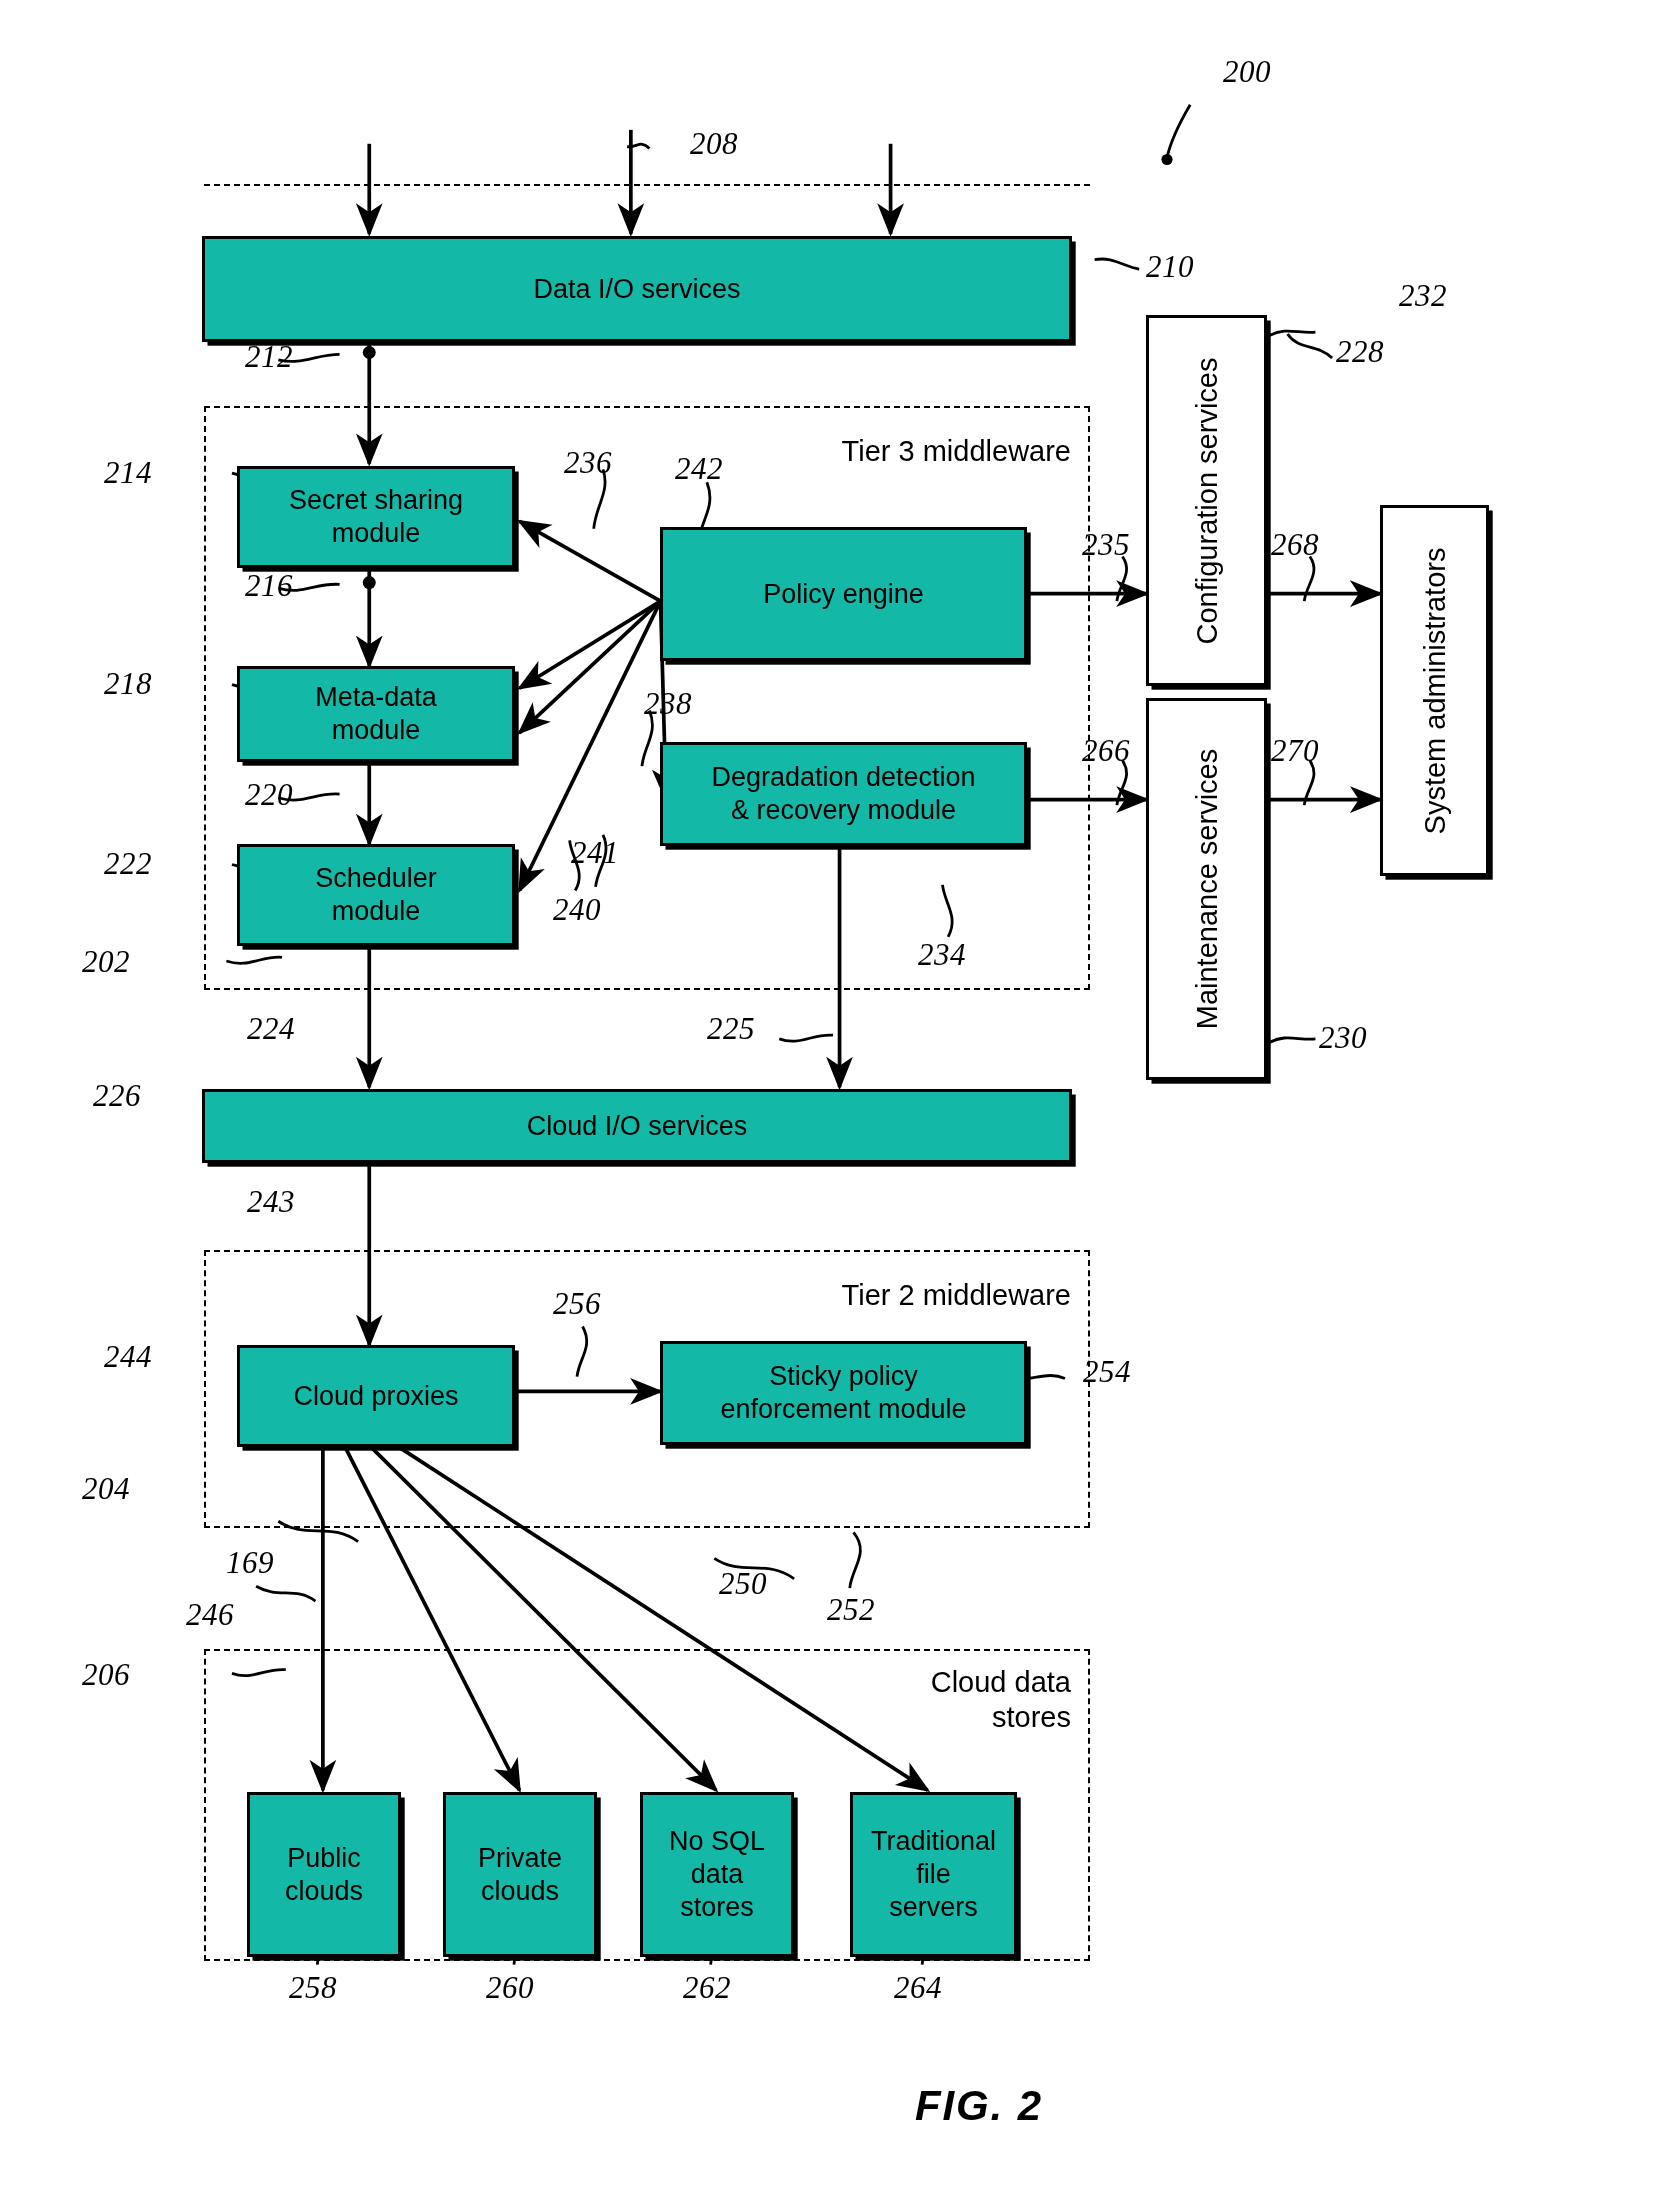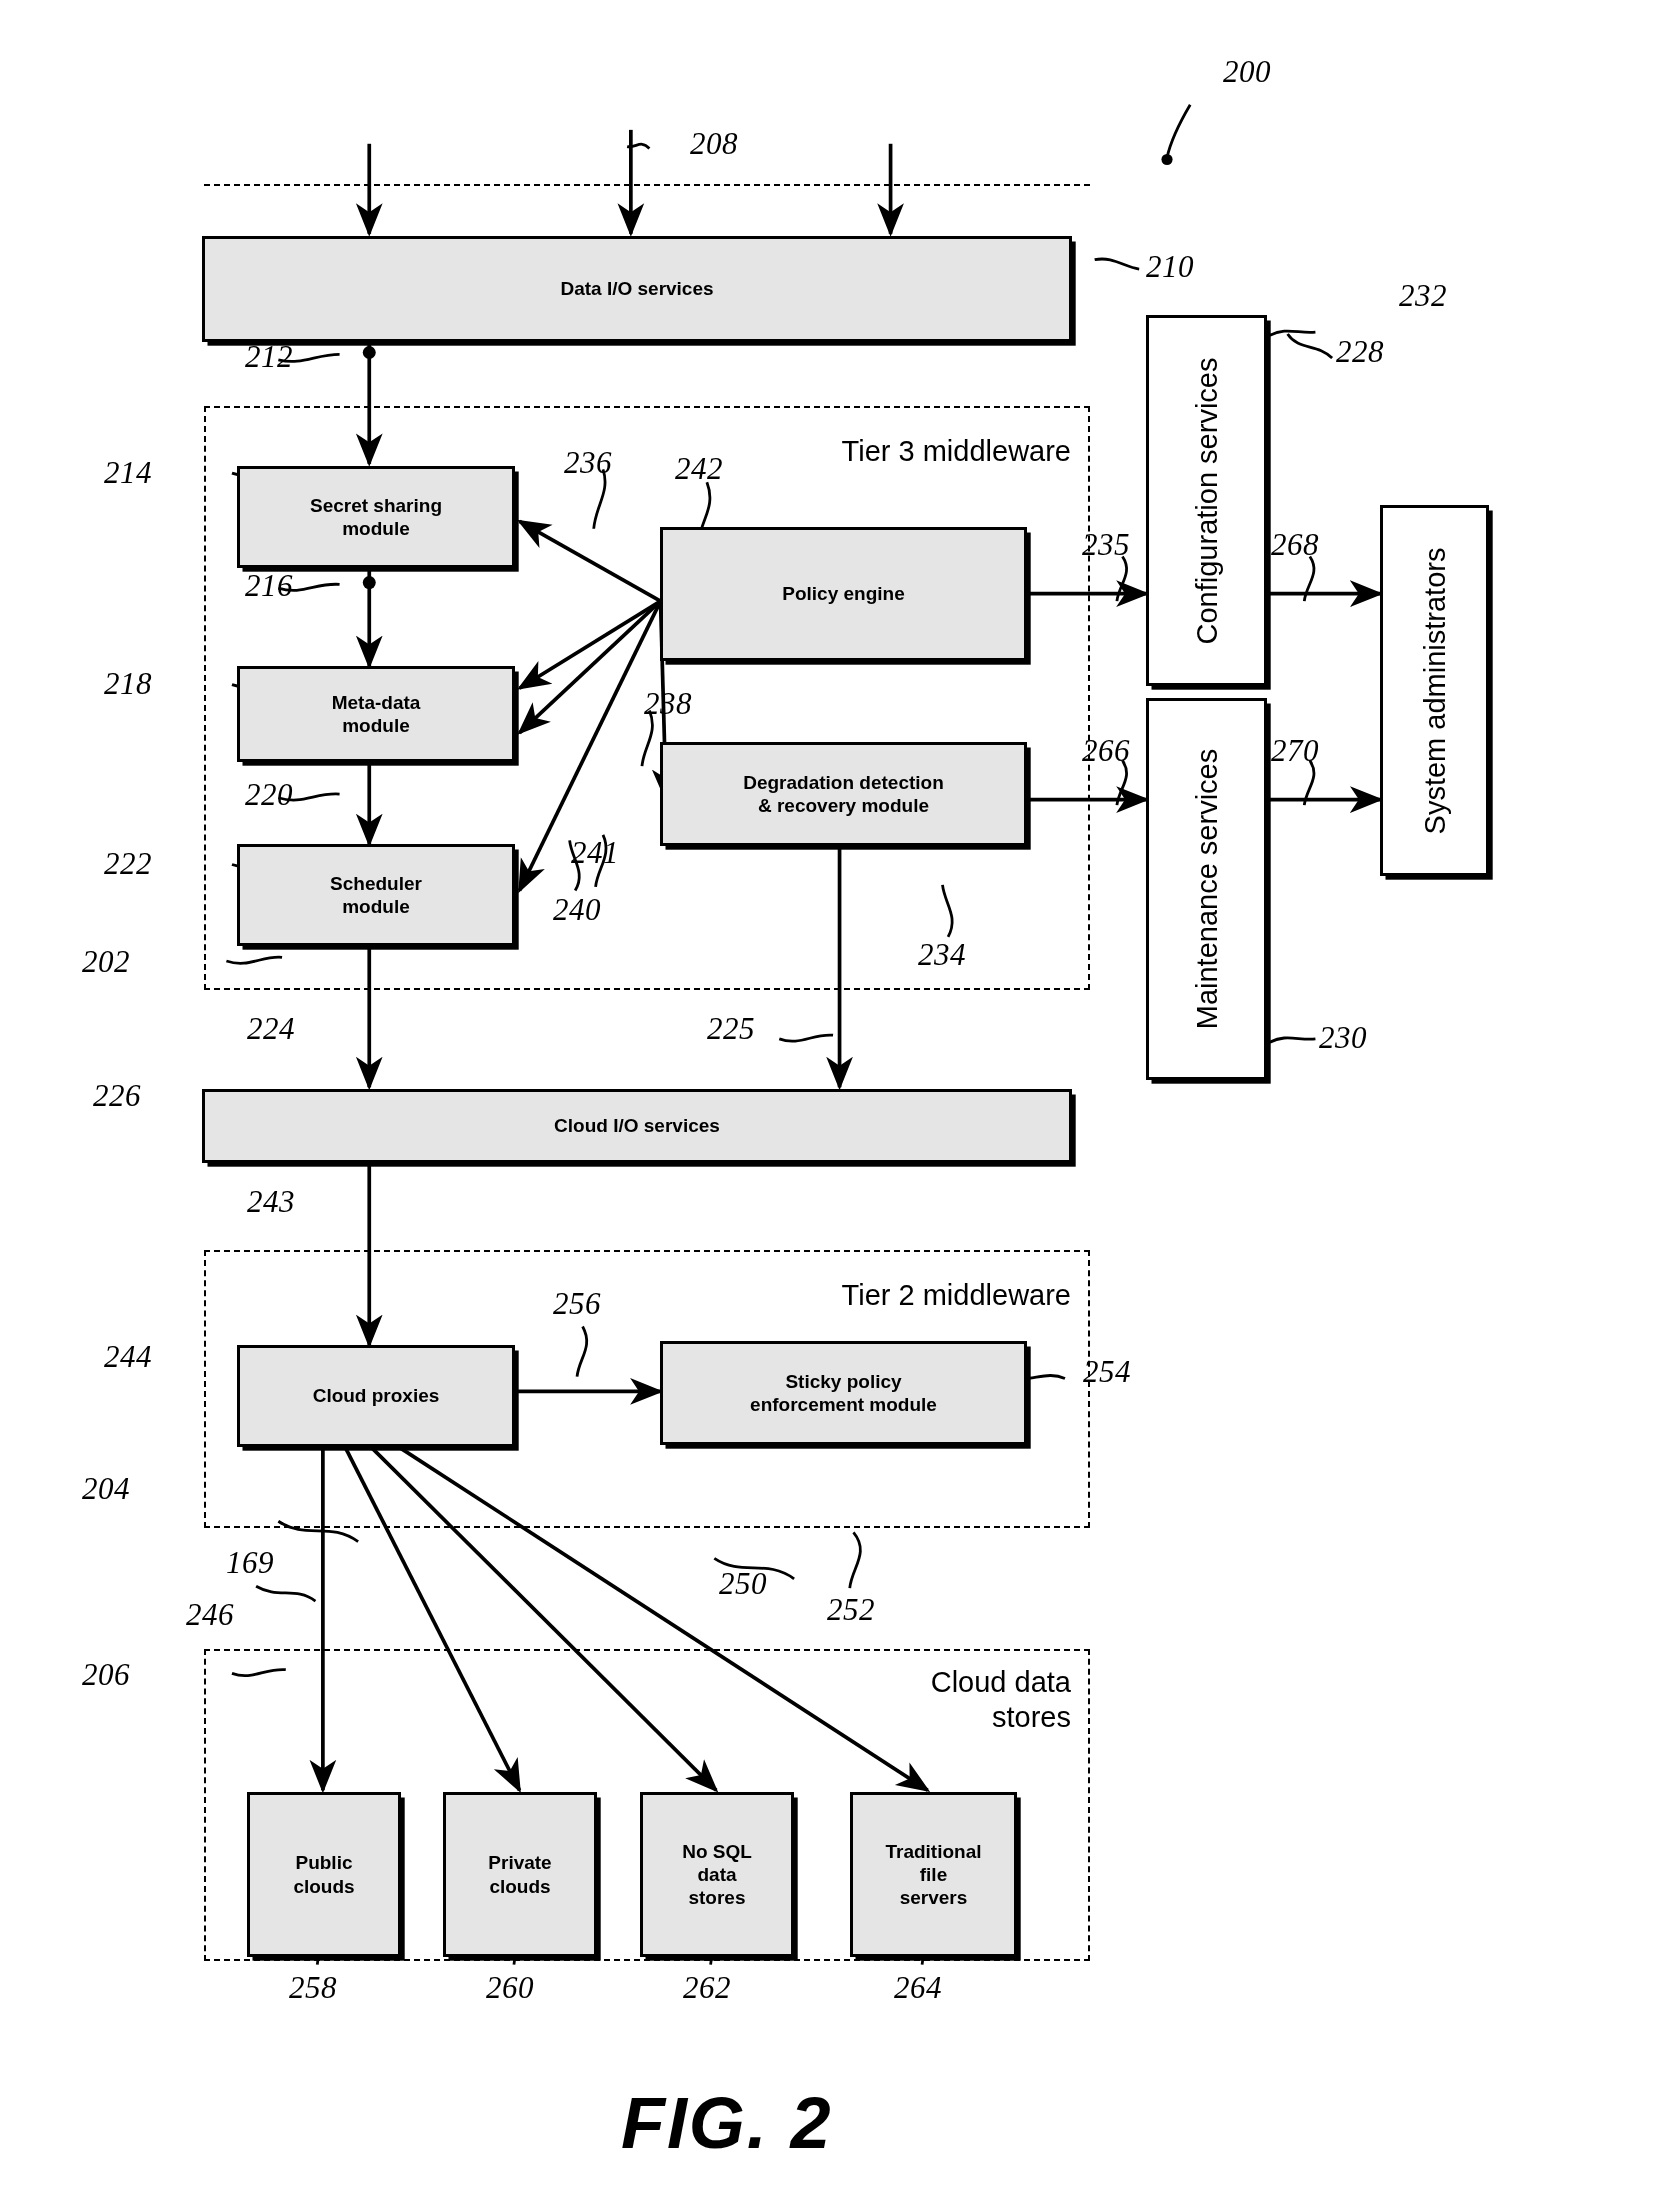--- a/index.html
+++ b/index.html
@@ -2,49 +2,49 @@
 <html style="font-size:15px"><head>
 <meta charset="utf-8">
 <style>
   html,body{margin:0;padding:0;background:#ffffff;}
   body{width:1655px;height:2204px;position:relative;overflow:hidden;
        font-family:"Liberation Sans", sans-serif;color:#000;}
 
   #canvas{position:absolute;left:0;top:0;width:1655px;height:2204px;}
 
   
-  .box{position:absolute;border:3.7px solid #000;background:#e5e5e5;
+  .box{position:absolute;border:3.7px solid #000;background:#14b8a6;
        display:flex;align-items:center;justify-content:center;
        text-align:center;box-sizing:border-box;
-       font-size:19px;line-height:1.22;color:#000;
-       box-shadow:4.6px 4.6px 0 -0.9px #000;font-weight:bold;}
+       font-size:27px;line-height:1.22;color:#000;
+       box-shadow:4.6px 4.6px 0 -0.9px #000;}
   .box .t{padding:0 7.4px;white-space:pre-line;}
 
   
   .dashed{position:absolute;border:2.8px dashed #000;box-sizing:border-box;background:transparent;}
 
   
   .cap{position:absolute;font-size:29px;line-height:1.2;text-align:right;white-space:pre-line;}
 
   
   .ref{position:absolute;font-size:31px;font-style:italic;
        font-family:"Liberation Serif", serif;letter-spacing:0.5px;white-space:nowrap;}
 
   
   .vbox{position:absolute;border:3.7px solid #000;background:#fff;box-sizing:border-box;
         box-shadow:4.6px 4.6px 0 -0.9px #000;}
   .vbox .vt{position:absolute;left:50%;top:50%;
             transform:translate(-50%,-50%) rotate(-90deg);
             white-space:nowrap;font-size:29px;}
 
   
-  #figcap{position:absolute;left:621px;top:2082px;width:371px;
+  #figcap{position:absolute;left:672px;top:2082px;width:371px;
           font-family:"Liberation Sans", sans-serif;
-          font-style:italic;font-weight:bold;font-size:72px;
-          letter-spacing:1.9px;text-align:left;}
+          font-style:italic;font-weight:bold;font-size:42px;
+          letter-spacing:1.9px;text-align:right;}
 
   svg{position:absolute;left:0;top:0;width:1655px;height:2204px;pointer-events:none;}
 </style>
 </head>
 <body>
 
 <div id="canvas">
 
   <svg viewBox="0 0 1784 2376" xmlns="http://www.w3.org/2000/svg">
     <defs>

